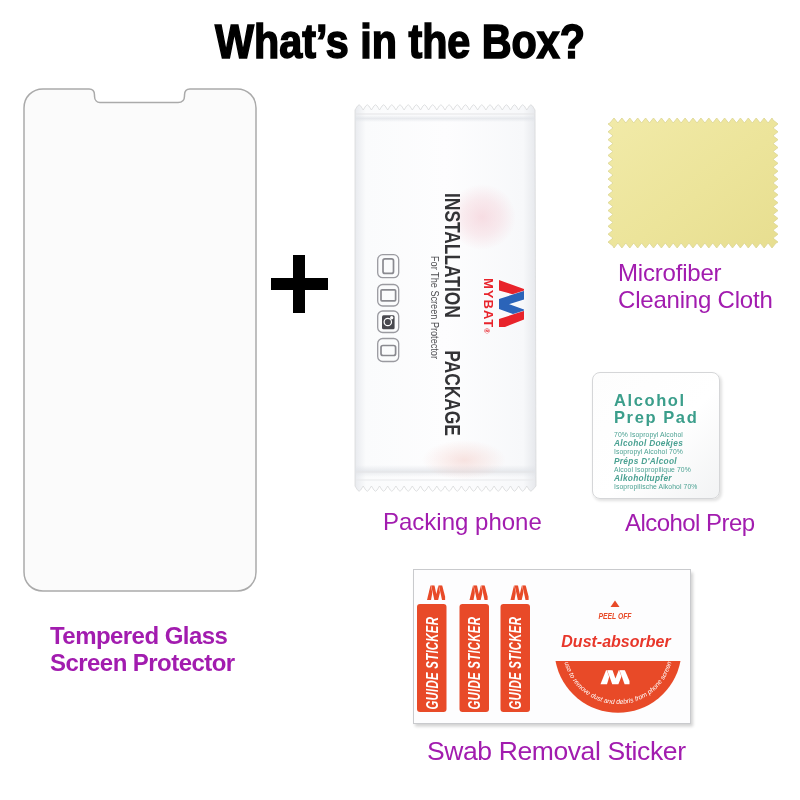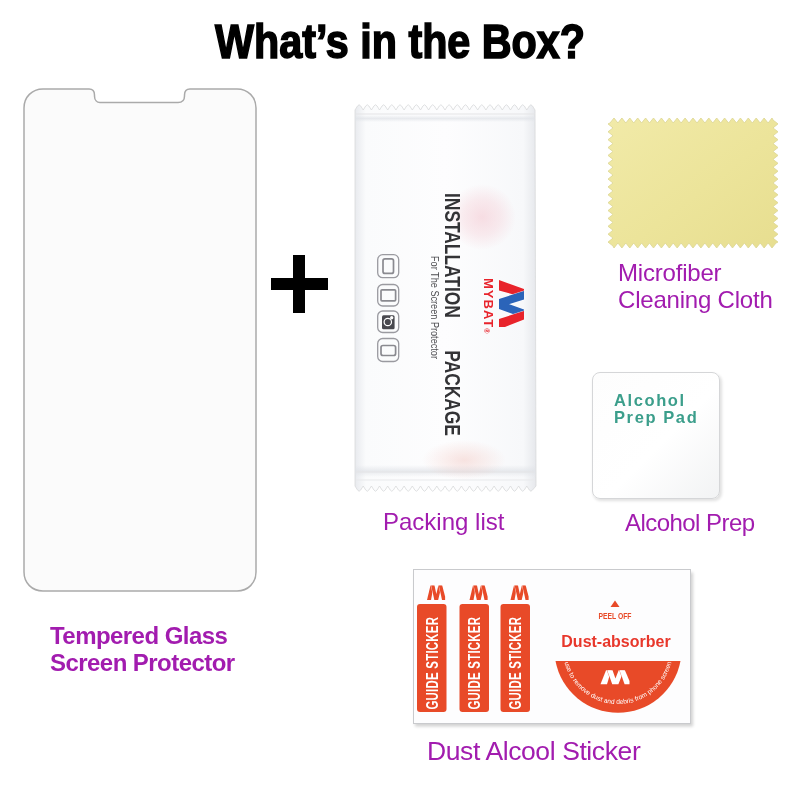--- a/index.html
+++ b/index.html
@@ -88,40 +88,49 @@
       <rect x="4" y="35.8" width="14.6" height="11" rx="1" fill="none" stroke="#8a8a90" stroke-width="1.7"></rect>
       <rect x="0.7" y="57" width="21" height="21.5" rx="5" fill="none" stroke="#9a9aa0" stroke-width="1.3"></rect>
       <rect x="5" y="61.3" width="12.6" height="14" rx="1.5" fill="#48484e"></rect>
       <circle cx="10.8" cy="68" r="3.7" fill="none" stroke="#fff" stroke-width="1.2"></circle>
       <circle cx="14.7" cy="63.7" r="1.7" fill="#fff"></circle>
       <rect x="0.7" y="84.5" width="21" height="23" rx="5" fill="none" stroke="#9a9aa0" stroke-width="1.3"></rect>
       <rect x="4" y="91.5" width="14.6" height="10" rx="2" fill="none" stroke="#8a8a90" stroke-width="1.7"></rect>
     </svg>
   </div>
 </div>
-<div class="abs label" style="left:383px;top:508px;">Packing list</div>
+<div class="abs label" style="left:383px;top:508px;">Packing phone</div>
 
 <svg class="abs" style="left:604px;top:114px;" width="178" height="138" viewBox="0 0 178 138">
   <defs>
     <linearGradient id="cg" x1="0" y1="0" x2="1" y2="1">
       <stop offset="0" stop-color="#f1eaa8"></stop>
       <stop offset="0.55" stop-color="#ece49a"></stop>
       <stop offset="1" stop-color="#e7de90"></stop>
     </linearGradient>
   </defs>
   <path id="clothpath" fill="url(#cg)" stroke="#dcd592" stroke-width="0.8" d="M6.0 9.0L10.0 4.0L13.9 9.0L17.9 4.0L21.8 9.0L25.8 4.0L29.7 9.0L33.7 4.0L37.6 9.0L41.6 4.0L45.5 9.0L49.5 4.0L53.4 9.0L57.4 4.0L61.3 9.0L65.3 4.0L69.2 9.0L73.2 4.0L77.1 9.0L81.1 4.0L85.0 9.0L89.0 4.0L93.0 9.0L96.9 4.0L100.9 9.0L104.8 4.0L108.8 9.0L112.7 4.0L116.7 9.0L120.6 4.0L124.6 9.0L128.5 4.0L132.5 9.0L136.4 4.0L140.4 9.0L144.3 4.0L148.3 9.0L152.2 4.0L156.2 9.0L160.1 4.0L164.1 9.0L168.0 4.0L169.0 6.0L174.0 9.9L169.0 13.9L174.0 17.8L169.0 21.8L174.0 25.7L169.0 29.6L174.0 33.6L169.0 37.5L174.0 41.4L169.0 45.4L174.0 49.3L169.0 53.2L174.0 57.2L169.0 61.1L174.0 65.1L169.0 69.0L174.0 72.9L169.0 76.9L174.0 80.8L169.0 84.8L174.0 88.7L169.0 92.6L174.0 96.6L169.0 100.5L174.0 104.4L169.0 108.4L174.0 112.3L169.0 116.2L174.0 120.2L169.0 124.1L174.0 128.1L172.0 129.0L168.0 134.0L164.1 129.0L160.1 134.0L156.2 129.0L152.2 134.0L148.3 129.0L144.3 134.0L140.4 129.0L136.4 134.0L132.5 129.0L128.5 134.0L124.6 129.0L120.6 134.0L116.7 129.0L112.7 134.0L108.8 129.0L104.8 134.0L100.9 129.0L96.9 134.0L93.0 129.0L89.0 134.0L85.0 129.0L81.1 134.0L77.1 129.0L73.2 134.0L69.2 129.0L65.3 134.0L61.3 129.0L57.4 134.0L53.4 129.0L49.5 134.0L45.5 129.0L41.6 134.0L37.6 129.0L33.7 134.0L29.7 129.0L25.8 134.0L21.8 129.0L17.9 134.0L13.9 129.0L10.0 134.0L9.0 132.0L4.0 128.1L9.0 124.1L4.0 120.2L9.0 116.2L4.0 112.3L9.0 108.4L4.0 104.4L9.0 100.5L4.0 96.6L9.0 92.6L4.0 88.7L9.0 84.8L4.0 80.8L9.0 76.9L4.0 72.9L9.0 69.0L4.0 65.1L9.0 61.1L4.0 57.2L9.0 53.2L4.0 49.3L9.0 45.4L4.0 41.4L9.0 37.5L4.0 33.6L9.0 29.6L4.0 25.7L9.0 21.8L4.0 17.8L9.0 13.9L4.0 9.9Z"></path>
 </svg>
 <div class="abs label" style="left:618px;top:260px;line-height:26.5px;letter-spacing:-0.2px;">Microfiber<br>Cleaning Cloth</div>
 
 <div class="abs" style="left:592px;top:372px;width:126px;height:125px;background:linear-gradient(135deg,#fdfdfd 0%,#ffffff 55%,#f2f3f4 100%);border:1px solid #d5d6d8;border-radius:8px;box-shadow:1.5px 2px 3px rgba(0,0,0,0.12);">
   <div class="abs" style="left:21px;top:19px;color:#3b9e8b;font-weight:bold;font-size:16.5px;line-height:16.5px;letter-spacing:1.6px;">Alcohol<br>Prep Pad</div>
+  <div class="abs" style="left:21px;top:58px;color:#4aa192;font-size:6.8px;line-height:8.2px;white-space:nowrap;letter-spacing:0.1px;">
+    <span>70% Isopropyl Alcohol</span><br>
+    <b style="font-size:8.3px;font-style:italic;letter-spacing:0.3px;">Alcohol Doekjes</b><br>
+    <span>Isopropyl Alcohol 70%</span><br>
+    <b style="font-size:8.3px;font-style:italic;letter-spacing:0.3px;">Préps D'Alcool</b><br>
+    <span>Alcool Isopropilique 70%</span><br>
+    <b style="font-size:8.3px;font-style:italic;letter-spacing:0.3px;">Alkoholtupfer</b><br>
+    <span>Isopropilische Alkohol 70%</span>
+  </div>
 </div>
 <div class="abs label" style="left:625px;top:509px;letter-spacing:-0.55px;">Alcohol Prep</div>
 
-<div class="abs" style="left:413px;top:569px;width:276px;height:153px;background:#fdfdfe;border:1px solid #c9cacd;box-shadow:2px 2.5px 3px rgba(0,0,0,0.18);">
+<div class="abs" style="left:413px;top:569px;width:276px;height:153px;background:#fdfdfe;border:1px solid #c9cacd;box-shadow:2px 2.5px 3px rgba(0,0,0,0.18);font-style:italic;">
   <svg class="abs" style="left:0;top:0;" width="274" height="151" viewBox="0 0 274 151">
     <defs>
       <g id="mlogo" paint-order="stroke">
         <path d="M0 25 L9 0 L17.5 0 L10.5 25 Z"></path>
         <path d="M11 0 L19.5 0 L27.5 25 L19 25 Z M20.5 25 L29.5 0 L38 0 L29 25 Z"></path>
         <path d="M31 0 L39.5 0 L47 19 L47 25 L39 25 Z"></path>
       </g>
       <path id="arcpath" d="M 150.3 91 A 55 55 0 0 0 257.7 91" fill="none"></path>
     </defs>
     <g fill="#e84a28">
@@ -140,13 +149,13 @@
     <text font-size="6.6" fill="#fff" font-family="Liberation Sans" letter-spacing="0" textLength="146" lengthAdjust="spacingAndGlyphs">
       <textPath href="#arcpath" startOffset="1%">use to remove dust and debris from phone screen</textPath>
     </text>
     <g fill="#fff" font-size="16.5" font-weight="bold" letter-spacing="0.4" font-family="Liberation Sans">
       <text transform="translate(23.5,139.5) rotate(-90) scale(0.69,1)">GUIDE STICKER</text>
       <text transform="translate(66,139.5) rotate(-90) scale(0.69,1)">GUIDE STICKER</text>
       <text transform="translate(107,139.5) rotate(-90) scale(0.69,1)">GUIDE STICKER</text>
     </g>
   </svg>
 </div>
-<div class="abs label" style="left:427px;top:736px;font-size:26.5px;letter-spacing:-0.4px;">Dust Alcool Sticker</div>
+<div class="abs label" style="left:427px;top:736px;font-size:26.5px;letter-spacing:-0.4px;">Swab Removal Sticker</div>
 
 </body></html>

